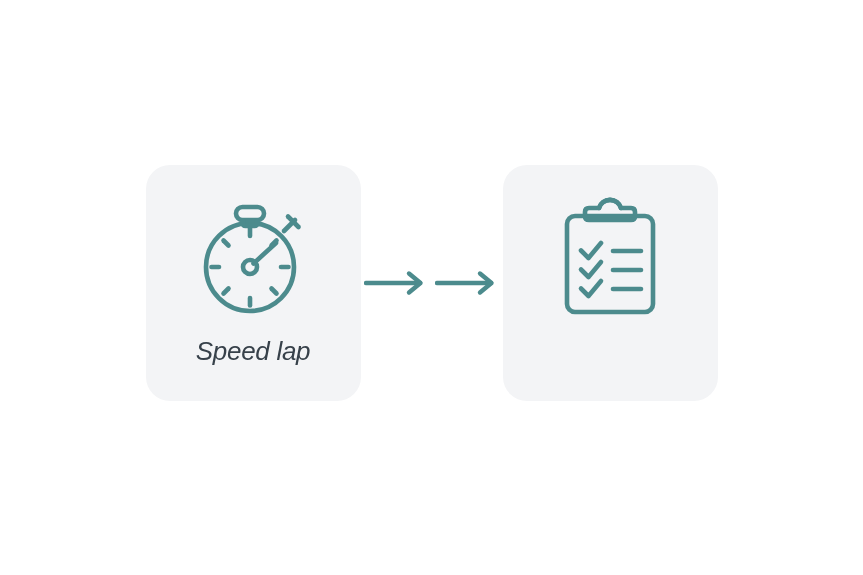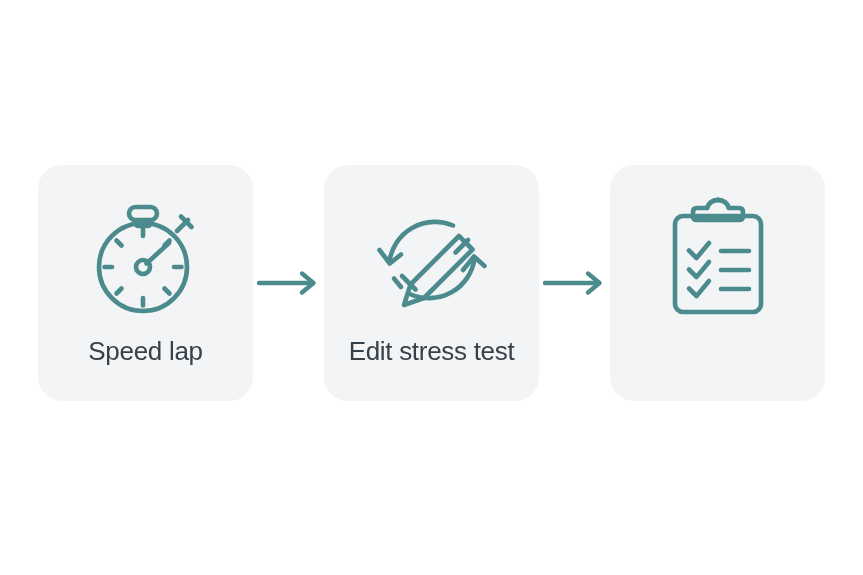--- a/index.html
+++ b/index.html
@@ -25,20 +25,21 @@
   .flow-row {
     position: absolute;
     left: 0;
     top: 165px;
     width: 863px;
     height: 236px;
     display: flex;
     flex-direction: row;
     align-items: center;
     justify-content: center;
+    font-style: italic;
   }
 
   .step-card {
     width: 215px;
     height: 236px;
     background: #f3f4f6;
     border-radius: 24px;
     display: flex;
     flex-direction: column;
     align-items: center;
@@ -127,45 +128,20 @@
       <div class="card-label">Speed lap</div>
     </div>
 
     <div class="arrow-connector">
       <svg viewBox="0 0 64 28" xmlns="http://www.w3.org/2000/svg" fill="none" stroke="#4c8b8d" stroke-width="4.4" stroke-linecap="round" stroke-linejoin="round">
         <path d="M2 14 H56"></path>
         <path d="M45 4.5 L56.5 14 L45 23.5"></path>
       </svg>
     </div>
 
-    <div class="step-card">
-      <div class="card-icon">
-        <svg viewBox="0 0 130 130" xmlns="http://www.w3.org/2000/svg" fill="none" stroke="#4c8b8d" stroke-width="4.6" stroke-linecap="round" stroke-linejoin="round">
-
-          <path d="M86 30.5 A46 46 0 0 0 22.5 66"></path>
-
-          <path d="M12.5 55 L22.8 68.5 L34 59.5"></path>
-
-          <path d="M27 83.5 L34 92"></path>
-
-          <path d="M44 99.5 A46 46 0 0 0 107.5 64"></path>
-
-          <path d="M96 75 L107 61.5 L117.5 71"></path>
-
-          <path d="M43.5 89.5 L92 41 L105.5 54.5 L57 103"></path>
-
-          <path d="M88.5 57.5 L101 45"></path>
-
-          <path d="M35 81 L48.5 94.5"></path>
-
-          <path d="M43.5 89.5 L37 110 L57 103"></path>
-        </svg>
-      </div>
-      <div class="card-label">Edit stress test</div>
-    </div>
 
     <div class="arrow-connector">
       <svg viewBox="0 0 64 28" xmlns="http://www.w3.org/2000/svg" fill="none" stroke="#4c8b8d" stroke-width="4.4" stroke-linecap="round" stroke-linejoin="round">
         <path d="M2 14 H56"></path>
         <path d="M45 4.5 L56.5 14 L45 23.5"></path>
       </svg>
     </div>
 
     <div class="step-card">
       <div class="card-icon">

